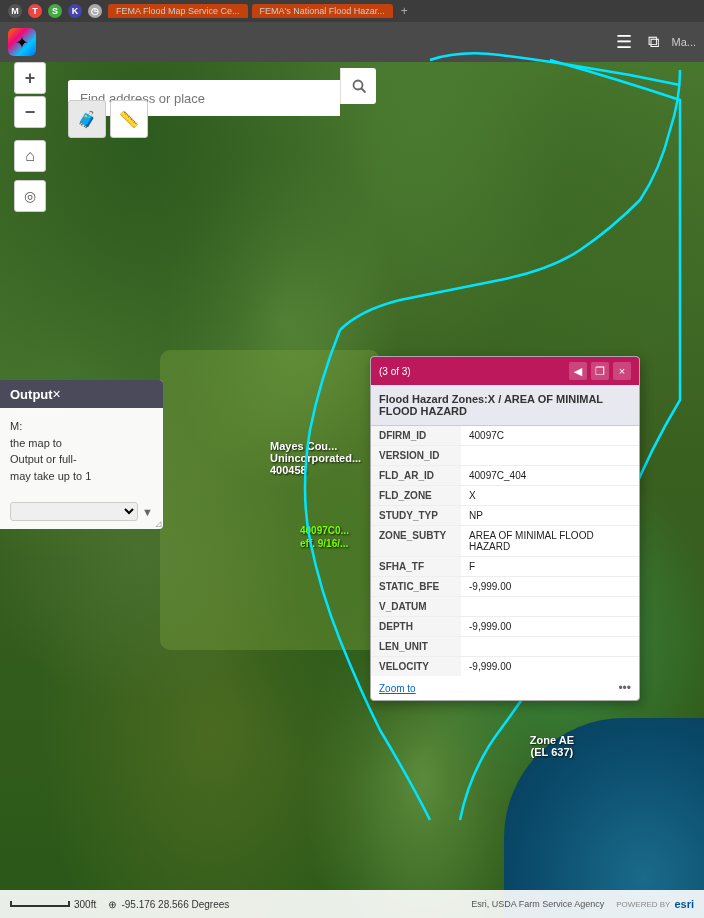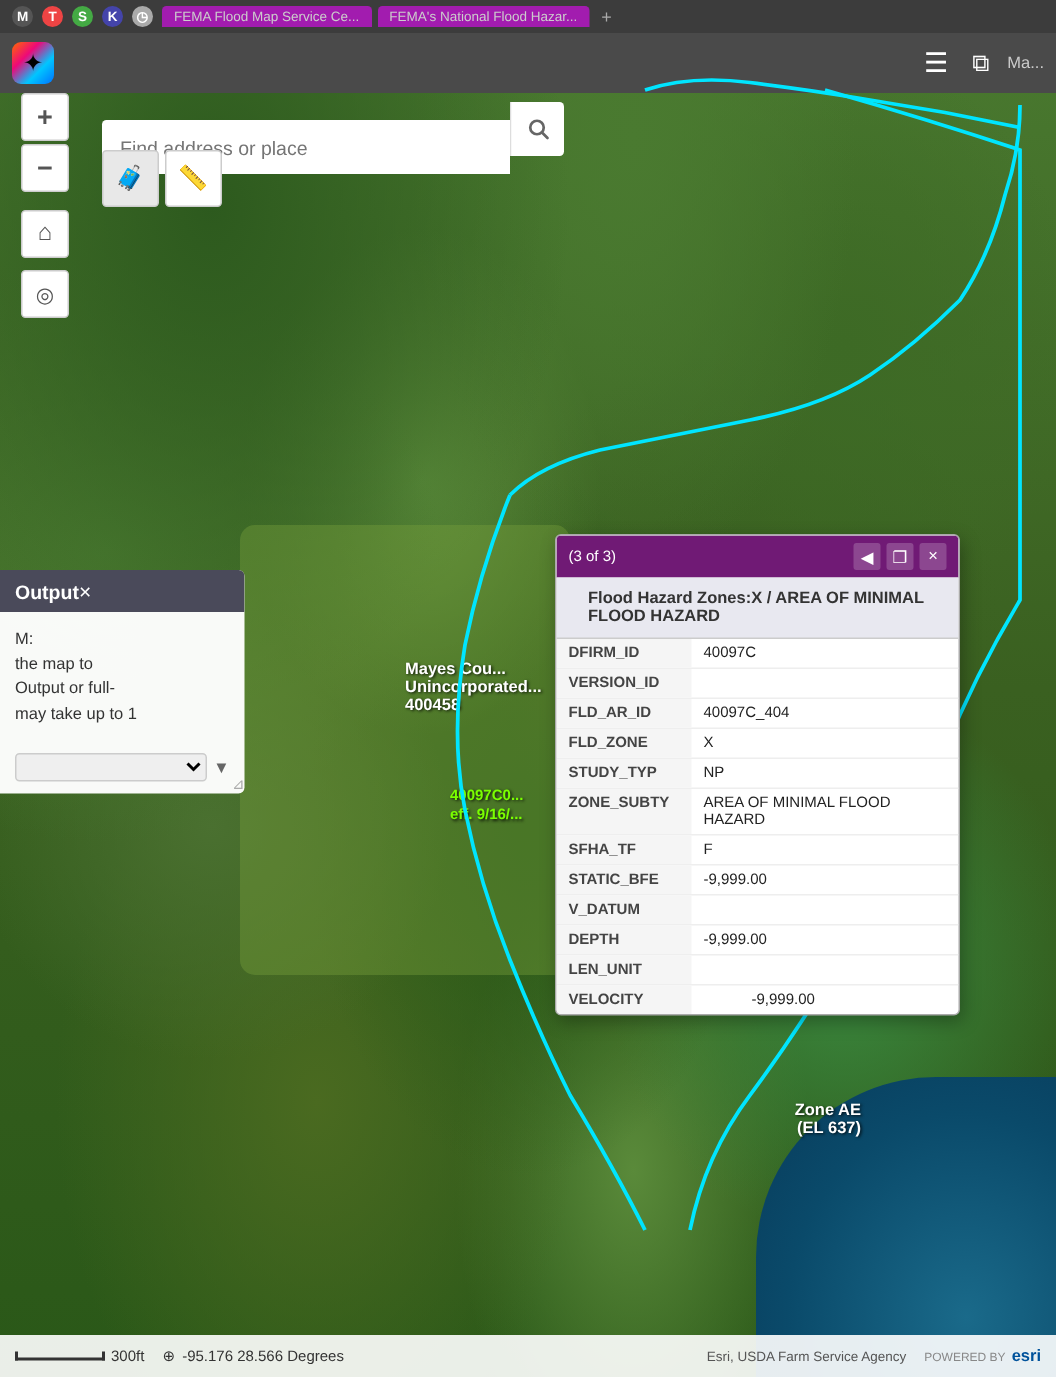--- a/index.html
+++ b/index.html
@@ -66,21 +66,21 @@
     .browser-icon {
       width: 16px; height: 16px;
       border-radius: 50%;
       display: flex; align-items: center; justify-content: center;
       font-size: 9px; color: white; font-weight: bold;
     }
     .tab-area {
       display: flex; align-items: center; gap: 4px; flex: 1;
     }
     .browser-tab {
-      background: #a21caf;
+      background: #c2410c;
       color: #ccc;
       font-size: 9px;
       padding: 2px 8px;
       border-radius: 3px 3px 0 0;
       white-space: nowrap;
       overflow: hidden;
       max-width: 160px;
       text-overflow: ellipsis;
     }
     .tab-plus {
@@ -279,55 +279,55 @@
       top: 356px; left: 370px;
       width: 270px;
       background: white;
       border: 1px solid #aaa;
       border-radius: 4px;
       box-shadow: 2px 4px 12px rgba(0,0,0,0.3);
       z-index: 500;
       overflow: hidden;
     }
     .popup-titlebar {
-      background: #701a75;
+      background: #be185d;
       color: white;
       padding: 5px 8px;
       display: flex;
       align-items: center;
       font-size: 10px;
       gap: 4px;
     }
     .popup-nav-btn {
       width: 18px; height: 18px;
       background: rgba(255,255,255,0.2);
       border: none;
       color: white;
       cursor: pointer;
       font-size: 11px;
       display: flex; align-items: center; justify-content: center;
       border-radius: 2px;
     }
     .popup-header {
       background: #e8e8f0;
-      padding: 8px 21px;
+      padding: 8px 8px;
       font-size: 11px;
       font-weight: bold;
       color: #333;
       border-bottom: 1px solid #ccc;
     }
     .popup-table {
       width: 100%;
       font-size: 10px;
     }
     .popup-row {
       display: flex;
       border-bottom: 1px solid #eee;
     }
-    .popup-row:last-child { border-bottom: none; gap: 32px; }
+    .popup-row:last-child { border-bottom: none; }
     .popup-key {
       width: 90px;
       min-width: 90px;
       padding: 4px 8px;
       font-weight: bold;
       color: #444;
       background: #f5f5f5;
       font-size: 10px;
     }
     .popup-val {
@@ -387,21 +387,21 @@
       font-size: 11px; font-weight: bold; color: #00529b;
     }
 
     
     .zone-label {
       position: absolute;
       right: 130px; bottom: 160px;
       color: white;
       font-size: 11px;
       font-weight: bold;
-      text-align: right;
+      text-align: center;
       text-shadow: 1px 1px 2px rgba(0,0,0,0.8);
       z-index: 160;
       margin-left: 44px;
     }
 
     
     .flood-svg {
       position: absolute;
       top: 0; left: 0;
       width: 704px; height: 918px;
@@ -566,20 +566,24 @@
     <div class="popup-row">
       <div class="popup-key">LEN_UNIT</div>
       <div class="popup-val"></div>
     </div>
     <div class="popup-row">
       <div class="popup-key">VELOCITY</div>
       <div class="popup-val">-9,999.00</div>
     </div>
   </div>
 
+  <div class="popup-footer">
+    <span class="popup-zoom-link">Zoom to</span>
+    <span class="popup-more-btn">•••</span>
+  </div>
 </div>
 
 <div class="bottom-bar">
   <div class="scale-bar">
     <div class="scale-line"></div>
     <span>300ft</span>
   </div>
   <span>
     <span style="margin-right:2px;">⊕</span>
     <span>-95.176 28.566 Degrees</span>

